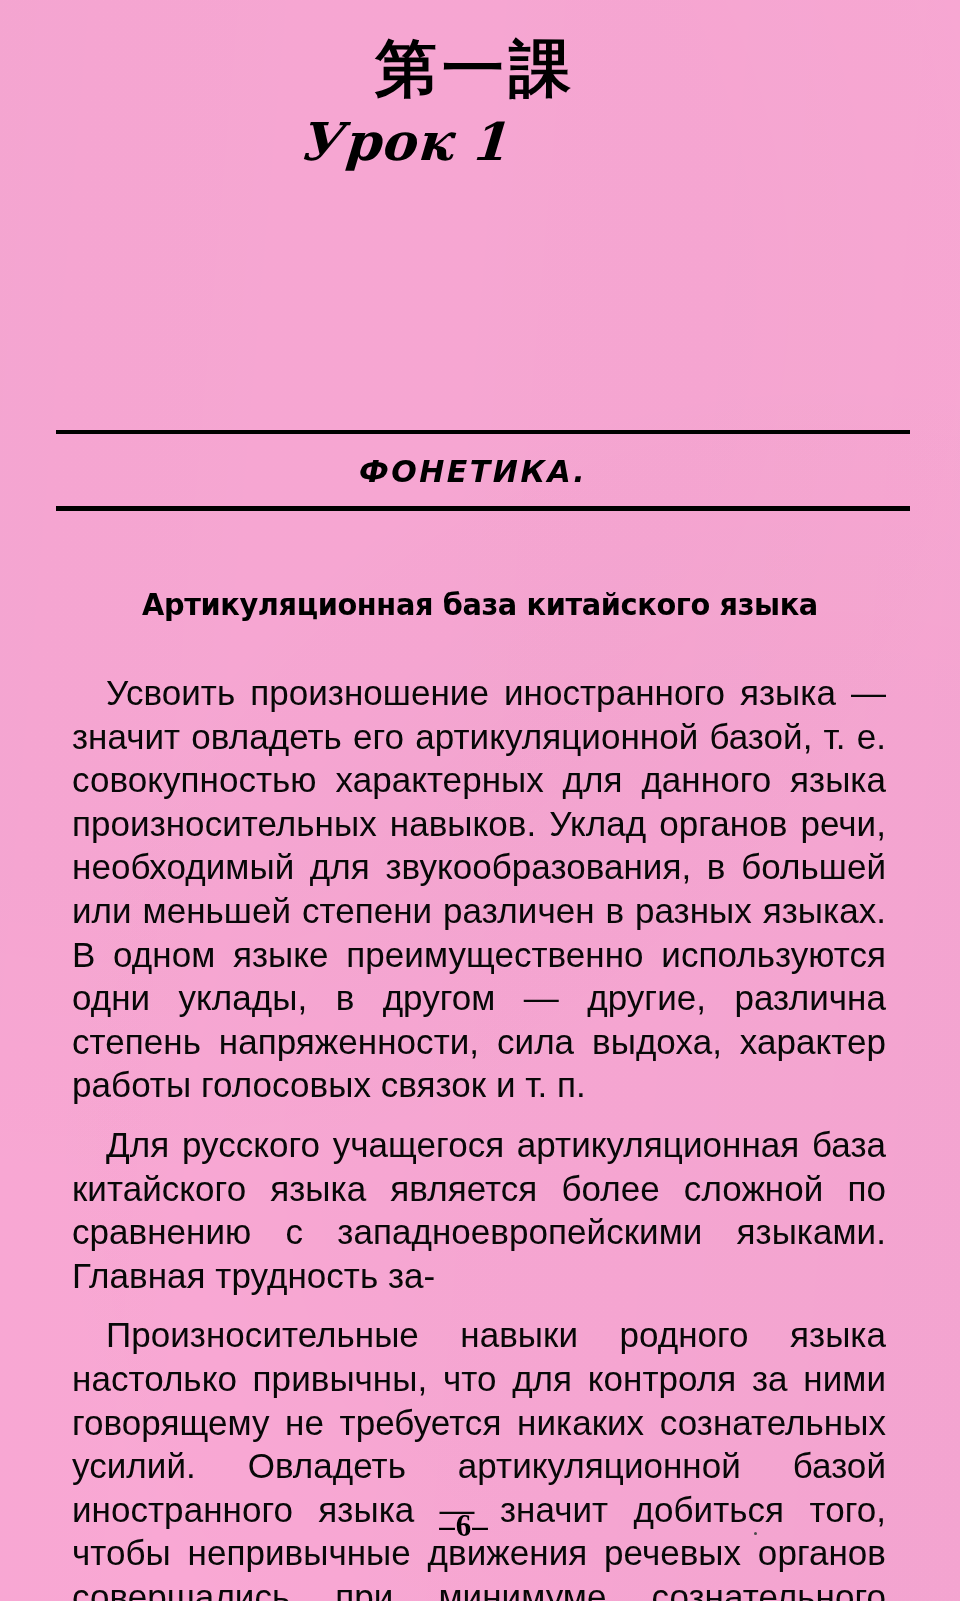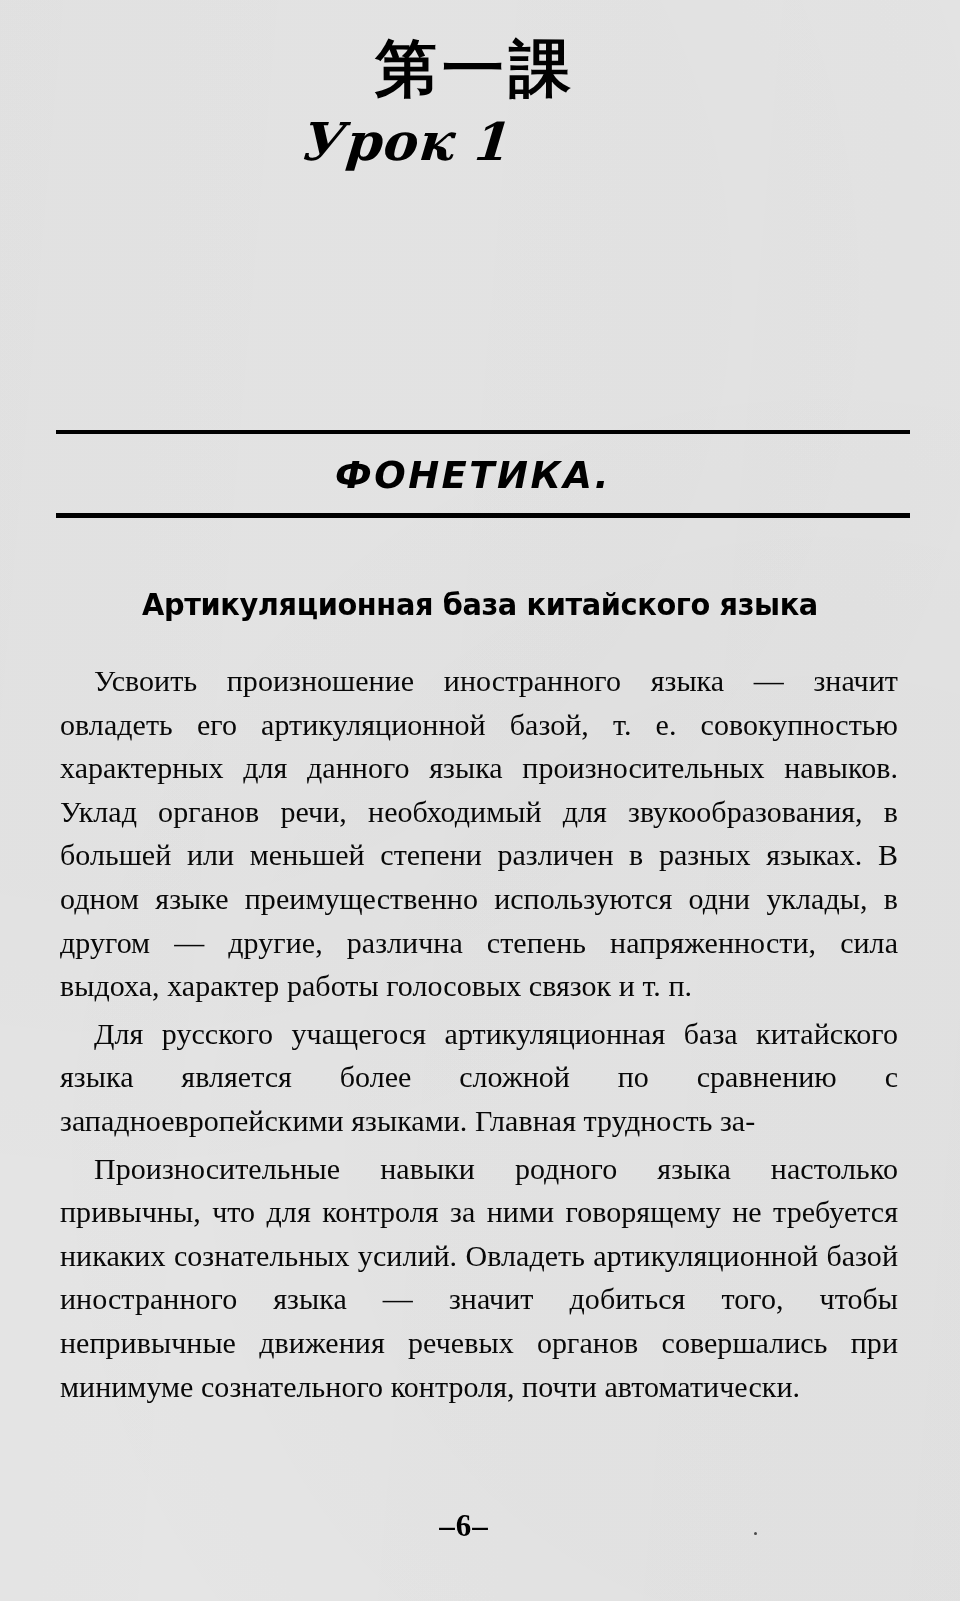--- a/index.html
+++ b/index.html
@@ -14,21 +14,21 @@
     overflow: hidden;
     font-family: "Liberation Serif", "DejaVu Serif", serif;
     color: #0a0a0a;
     -webkit-font-smoothing: antialiased;
   }
 
   
   .page {
     position: absolute;
     inset: 0;
-    background: #e5e5e5;
+    background: #f9a8d4;
   }
   .scan-noise {
     position: absolute;
     inset: 0;
     pointer-events: none;
     background:
       radial-gradient(circle at 12% 18%, rgba(0,0,0,0.012) 0 38%, rgba(0,0,0,0) 60%),
       radial-gradient(circle at 86% 72%, rgba(0,0,0,0.010) 0 32%, rgba(0,0,0,0) 58%),
       linear-gradient(95deg, rgba(0,0,0,0.008) 0%, rgba(0,0,0,0) 35%, rgba(0,0,0,0.012) 100%);
   }
@@ -76,21 +76,21 @@
     width: 100%;
   }
   .rule.bottom {
     height: 5px;
   }
   .banner-label {
     text-align: center;
     font-family: "DejaVu Sans", "Liberation Sans", sans-serif;
     font-weight: 700;
     font-style: italic;
-    font-size: 37px;
+    font-size: 30px;
     letter-spacing: 2.5px;
     line-height: 1;
     padding: 23px 0 19px 0;
     color: #000;
     transform: translateX(-10px);
   }
 
   
   .section-heading {
     position: absolute;
@@ -108,26 +108,26 @@
   }
 
   
   .body-text {
     position: absolute;
     left: 56px;
     top: 655px;
     width: 846px;
   }
   .para {
-    margin: 4px;
+    margin: 16px;
     text-align: justify;
     text-align-last: left;
     text-indent: 34px;
-    font-family: Liberation Serif, serif;
-    font-size: 30px;
+    font-family: Liberation Sans, sans-serif;
+    font-size: 35px;
     line-height: 43.6px;
     letter-spacing: 0.05px;
     color: #080808;
     -moz-hyphens: none;
     hyphens: none;
   }
   .para + .para {
     margin-top: 0;
   }
 

